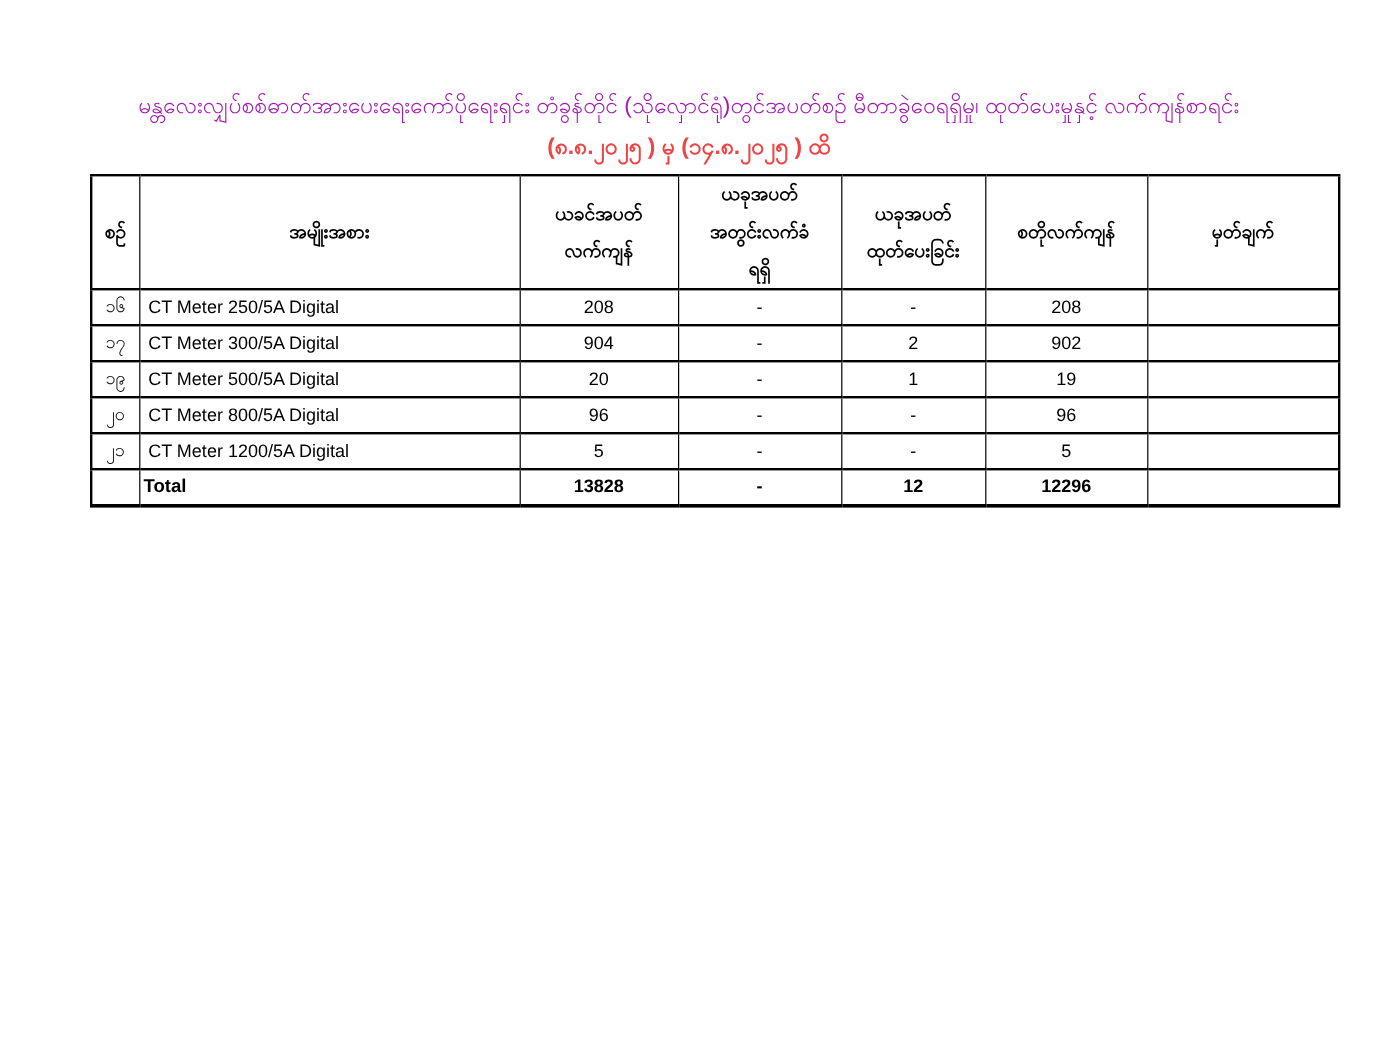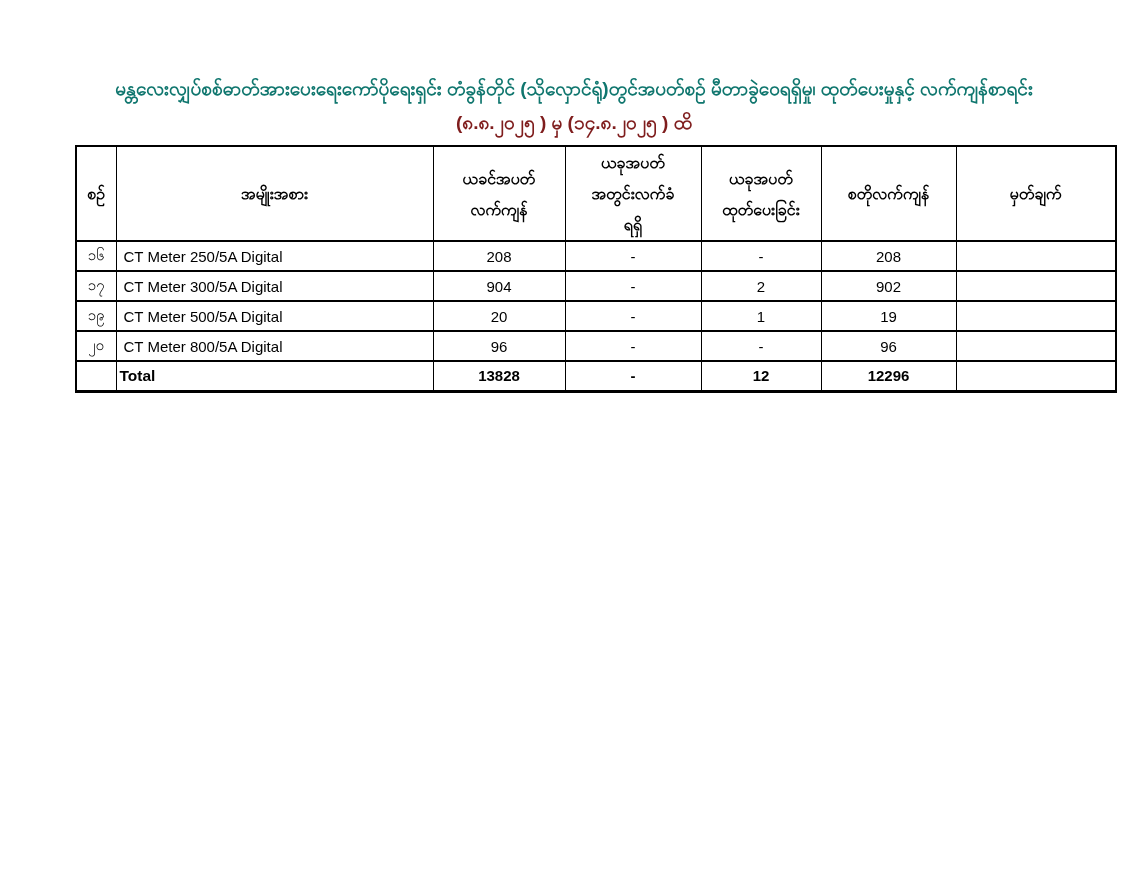--- a/index.html
+++ b/index.html
@@ -7,27 +7,27 @@
   body {
     width: 1148px; height: 887px;
     position: relative;
     font-family: "Liberation Sans", "DejaVu Sans", sans-serif;
     color: #000000;
   }
   .page { position: absolute; inset: 0; background: #ffffff; }
 
   .doc-title {
     position: absolute; left: 0; right: 0; top: 76px;
-    text-align: center; font-weight: 700; font-size: 19px;
-    line-height: 26px; color: #0f766e;
+    text-align: center; font-weight: 400; font-size: 19px;
+    line-height: 26px; color: #a21caf;
   }
   .doc-subtitle {
     position: absolute; left: 0; right: 0; top: 110px;
     text-align: center; font-weight: 700; font-size: 19px;
-    line-height: 26px; color: #7f1d1d;
+    line-height: 26px; color: #ef4444;
   }
 
   table.report {
     position: absolute; left: 75px; top: 145px;
     width: 1040px;
     border-collapse: collapse; table-layout: fixed;
     border: 2px solid #000;
   }
   table.report th, table.report td {
     border: 2px solid #000;
@@ -128,20 +128,29 @@
       </tr>
       <tr>
         <td class="c-serial">၂၀</td>
         <td class="c-type">CT Meter 800/5A Digital</td>
         <td class="c-num">96</td>
         <td class="c-num">-</td>
         <td class="c-num">-</td>
         <td class="c-num">96</td>
         <td class="c-remark"></td>
       </tr>
+      <tr>
+        <td class="c-serial">၂၁</td>
+        <td class="c-type">CT Meter 1200/5A Digital</td>
+        <td class="c-num">5</td>
+        <td class="c-num">-</td>
+        <td class="c-num">-</td>
+        <td class="c-num">5</td>
+        <td class="c-remark"></td>
+      </tr>
       <tr class="total-row">
         <td class="c-serial"></td>
         <td class="c-type">Total</td>
         <td class="c-num">13828</td>
         <td class="c-num">-</td>
         <td class="c-num">12</td>
         <td class="c-num">12296</td>
         <td class="c-remark"></td>
       </tr>
     </tbody>

